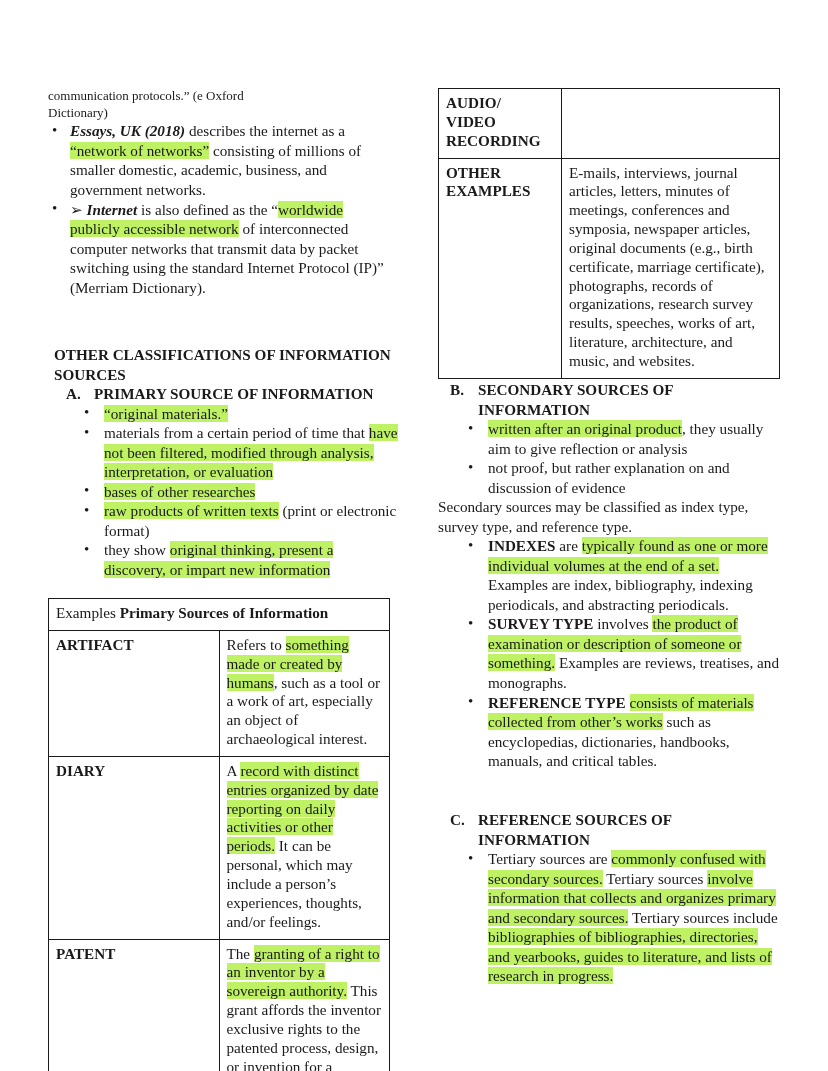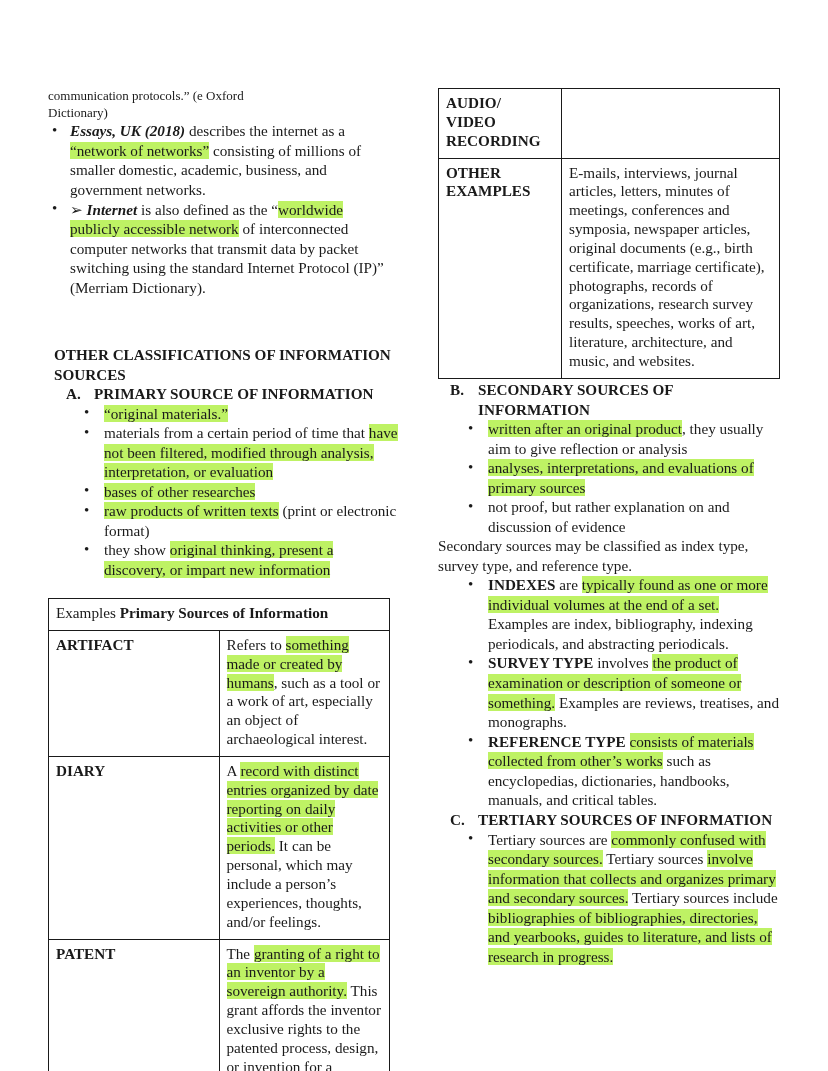--- a/index.html
+++ b/index.html
@@ -202,23 +202,20 @@
   <div id="block-secondary">
     <div class="lvl-a">
       <span class="marker">B.</span><span>SECONDARY SOURCES OF INFORMATION</span>
     </div>
 
     <ul class="bullets indent">
       <li>
         <span class="hl">written after an original product</span><span>, they usually aim to give reflection or analysis</span>
       </li>
       <li>
-        <span class="hl">analyses, interpretations, and evaluations of primary sources</span><span></span>
-      </li>
-      <li>
         <span>not proof, but rather explanation on and discussion of evidence</span>
       </li>
     </ul>
 
     <p class="plain-line">Secondary sources may be classified as index type, survey type, and reference type.</p>
 
     <ul class="bullets indent">
       <li>
         <span class="b">INDEXES</span><span> are </span><span class="hl">typically found as one or more individual volumes at the end of a set.</span><span> Examples are index, bibliography, indexing periodicals, and abstracting periodicals.</span>
       </li>
@@ -226,21 +223,21 @@
         <span class="b">SURVEY TYPE</span><span> involves </span><span class="hl">the product of examination or description of someone or something.</span><span> Examples are reviews, treatises, and monographs.</span>
       </li>
       <li>
         <span class="b">REFERENCE TYPE</span><span> </span><span class="hl">consists of materials collected from other’s works</span><span> such as encyclopedias, dictionaries, handbooks, manuals, and critical tables.</span>
       </li>
     </ul>
   </div>
 
   <div id="block-tertiary">
     <div class="lvl-a">
-      <span class="marker">C.</span><span>TERTIARY SOURCES OF INFORMATION</span>
+      <span class="marker">C.</span><span>REFERENCE SOURCES OF INFORMATION</span>
     </div>
 
     <ul class="bullets indent">
       <li>
         <span>Tertiary sources are </span><span class="hl">commonly confused with secondary sources.</span><span> Tertiary sources </span><span class="hl">involve information that collects and organizes primary and secondary sources.</span><span> Tertiary sources include </span><span class="hl">bibliographies of bibliographies, directories, and yearbooks, guides to literature, and lists of research in progress.</span>
       </li>
     </ul>
   </div>
 
 </div>

